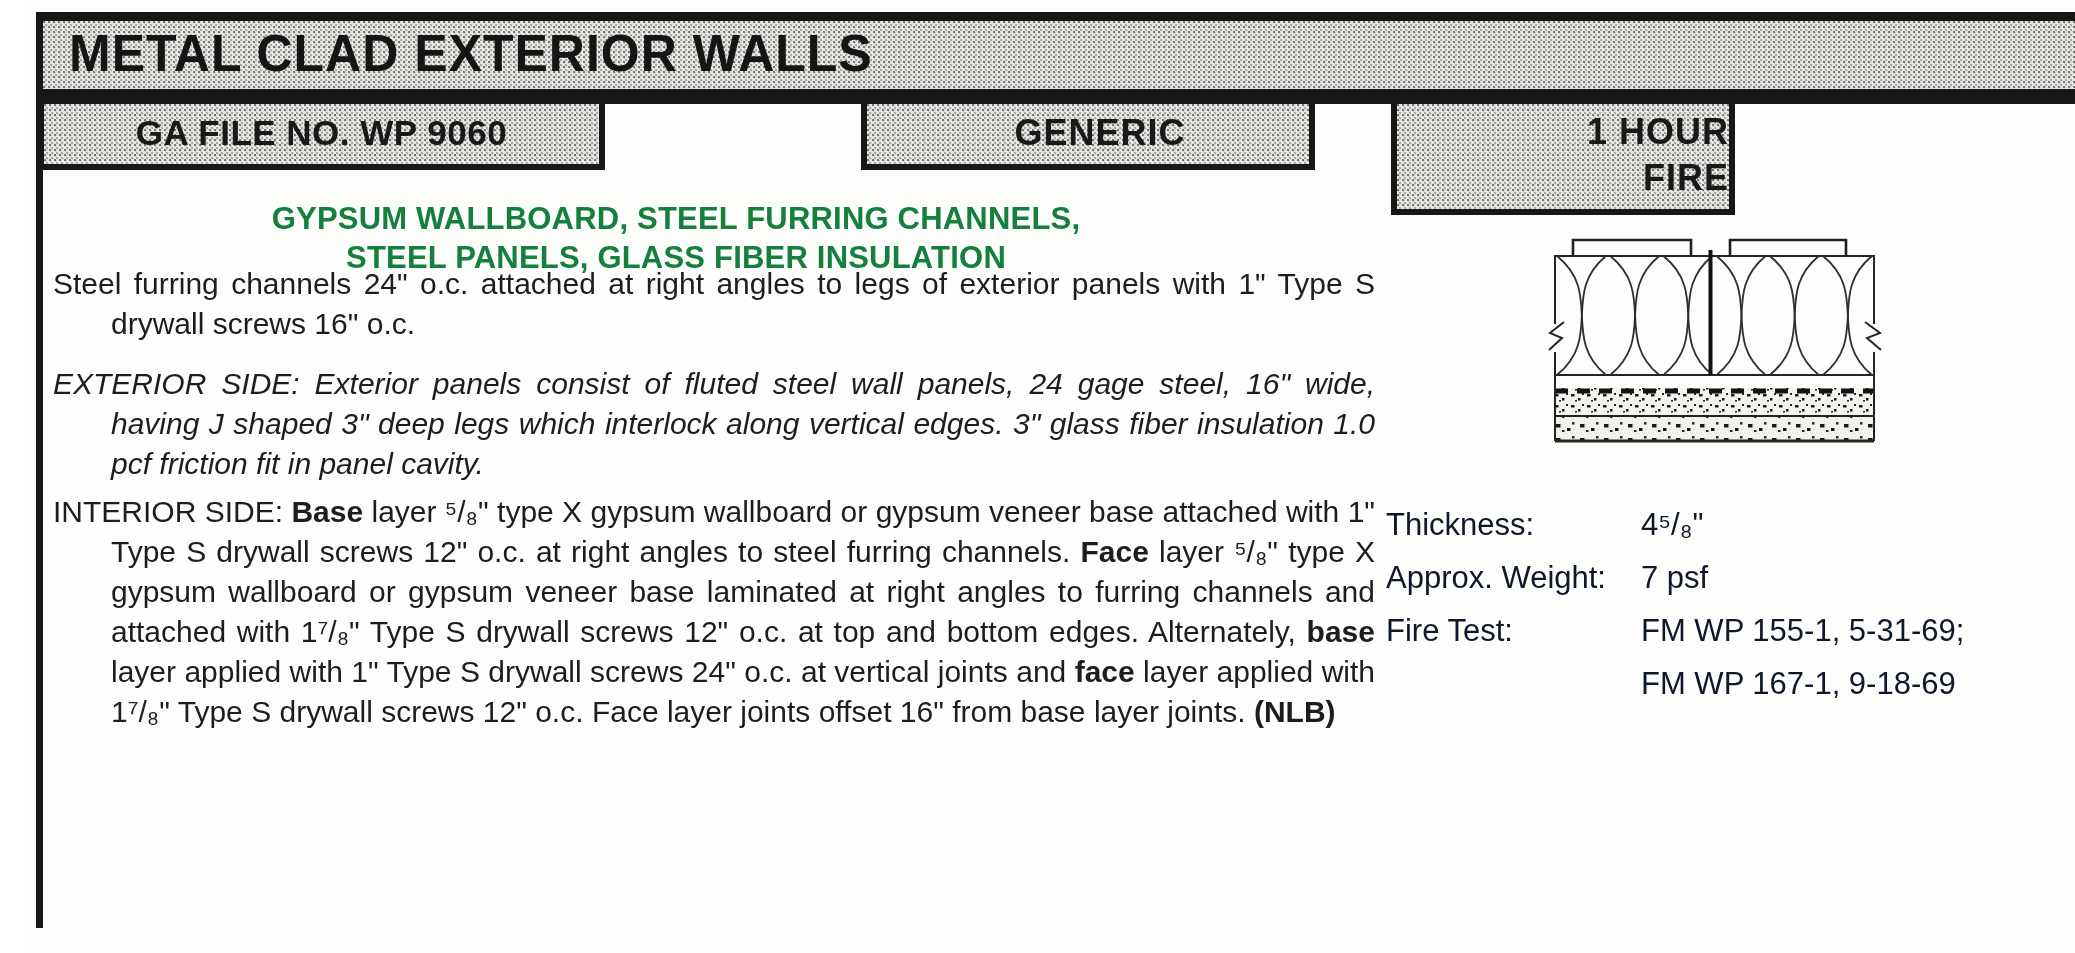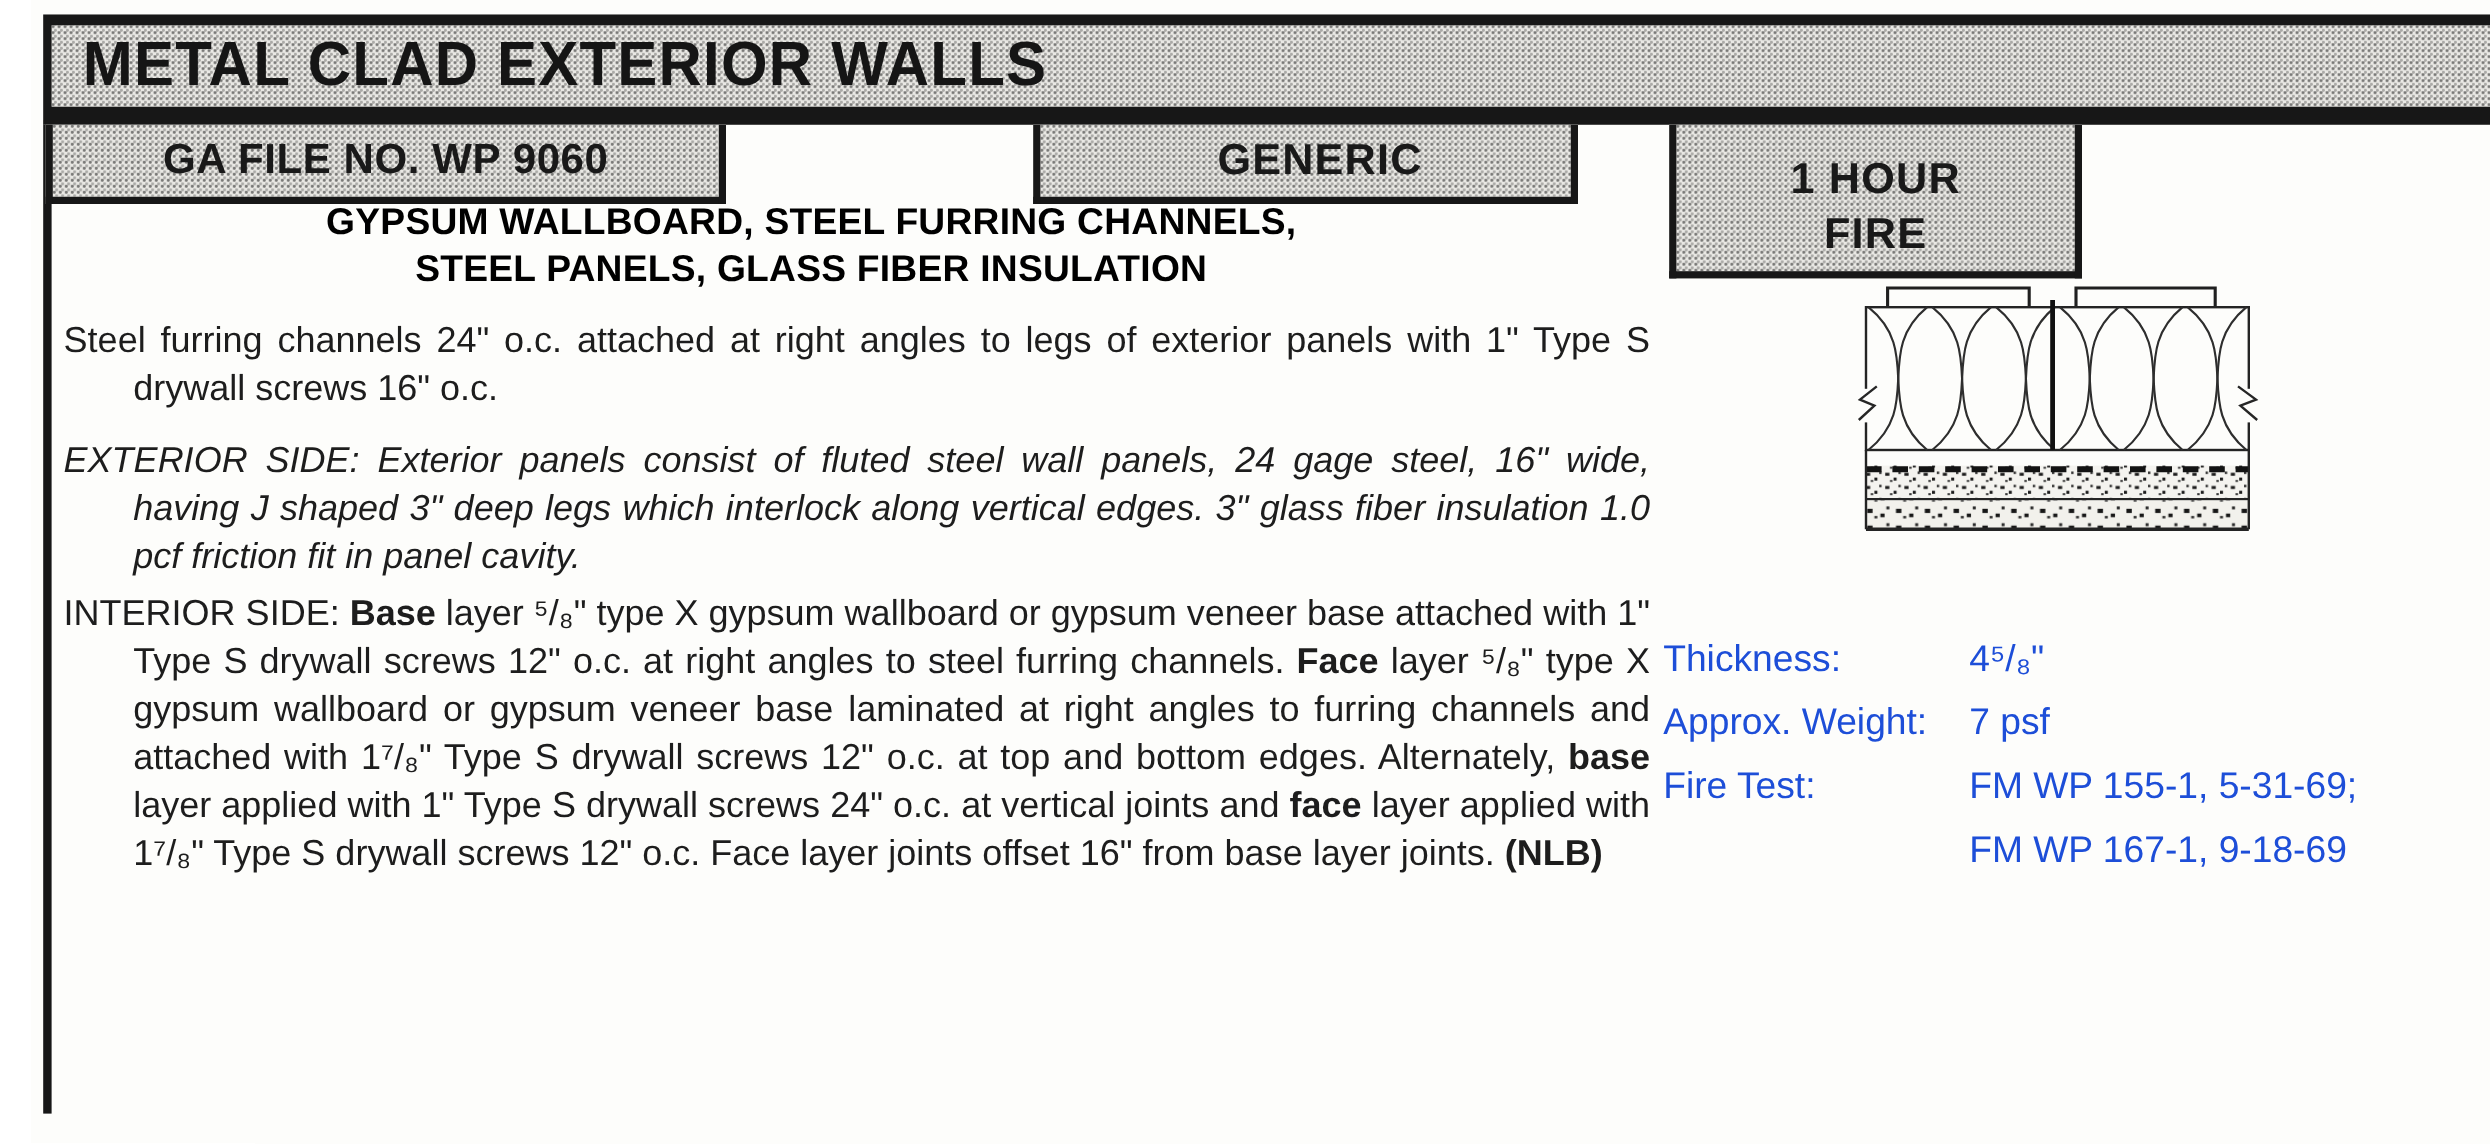--- a/index.html
+++ b/index.html
@@ -36,40 +36,40 @@
     transform:scaleY(1.04);transform-origin:left center;
   }
 
   .hbox{
     position:absolute;top:104px;
     border:6px solid #171717;border-top:none;
     text-align:center;font-weight:bold;color:#191919;
   }
   .box-file{left:12px;width:555px;height:60px;font-size:35px;line-height:58px;letter-spacing:.5px;}
   .box-generic{left:835px;width:418px;height:60px;font-size:36px;line-height:58px;letter-spacing:1px;padding-left:24px;}
-  .box-fire{left:1365px;width:332px;height:100px;font-size:36px;line-height:46px;padding-top:22px;letter-spacing:1px;}
+  .box-fire{left:1365px;width:332px;height:100px;font-size:36px;line-height:46px;padding-top:5px;letter-spacing:1px;text-align:right;}
 
   .doc-title{
-    position:absolute;left:60px;top:165px;width:1180px;
+    position:absolute;left:60px;top:199px;width:1180px;
     text-align:center;font-weight:bold;font-size:31px;line-height:39px;
-    letter-spacing:.2px;color:#000000;
+    letter-spacing:.2px;color:#15803d;
   }
   .para{
     position:absolute;left:27px;width:1264px;margin:0;
     font-size:30px;line-height:40px;text-align:justify;color:#1d1d1d;
     padding-left:58px;text-indent:-58px;
   }
   .para-1{top:264px;}
   .para-2{top:364px;font-style:italic;}
   .para-3{top:492px;}
   .bseg{font-weight:bold;}
 
   .diagram{position:absolute;left:1522px;top:238px;}
 
-  .specs{position:absolute;left:1360px;top:522px;width:580px;font-size:31px;line-height:53px;color:#1d4ed8;}
+  .specs{position:absolute;left:1360px;top:498px;width:580px;font-size:31px;line-height:53px;color:#0f172a;}
   .spec-row{display:flex;}
   .spec-label{flex:none;width:255px;}
   .spec-value{flex:1;white-space:nowrap;}
 </style>
 </head>
 <body>
 
 <div class="page">
 
   <div class="frame frame-left"></div>

